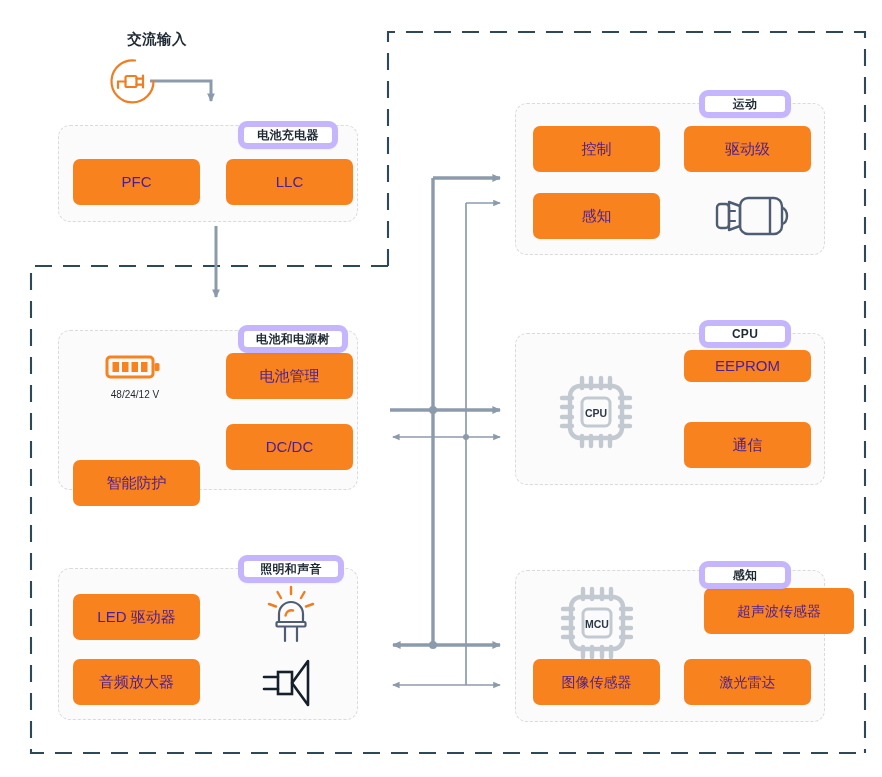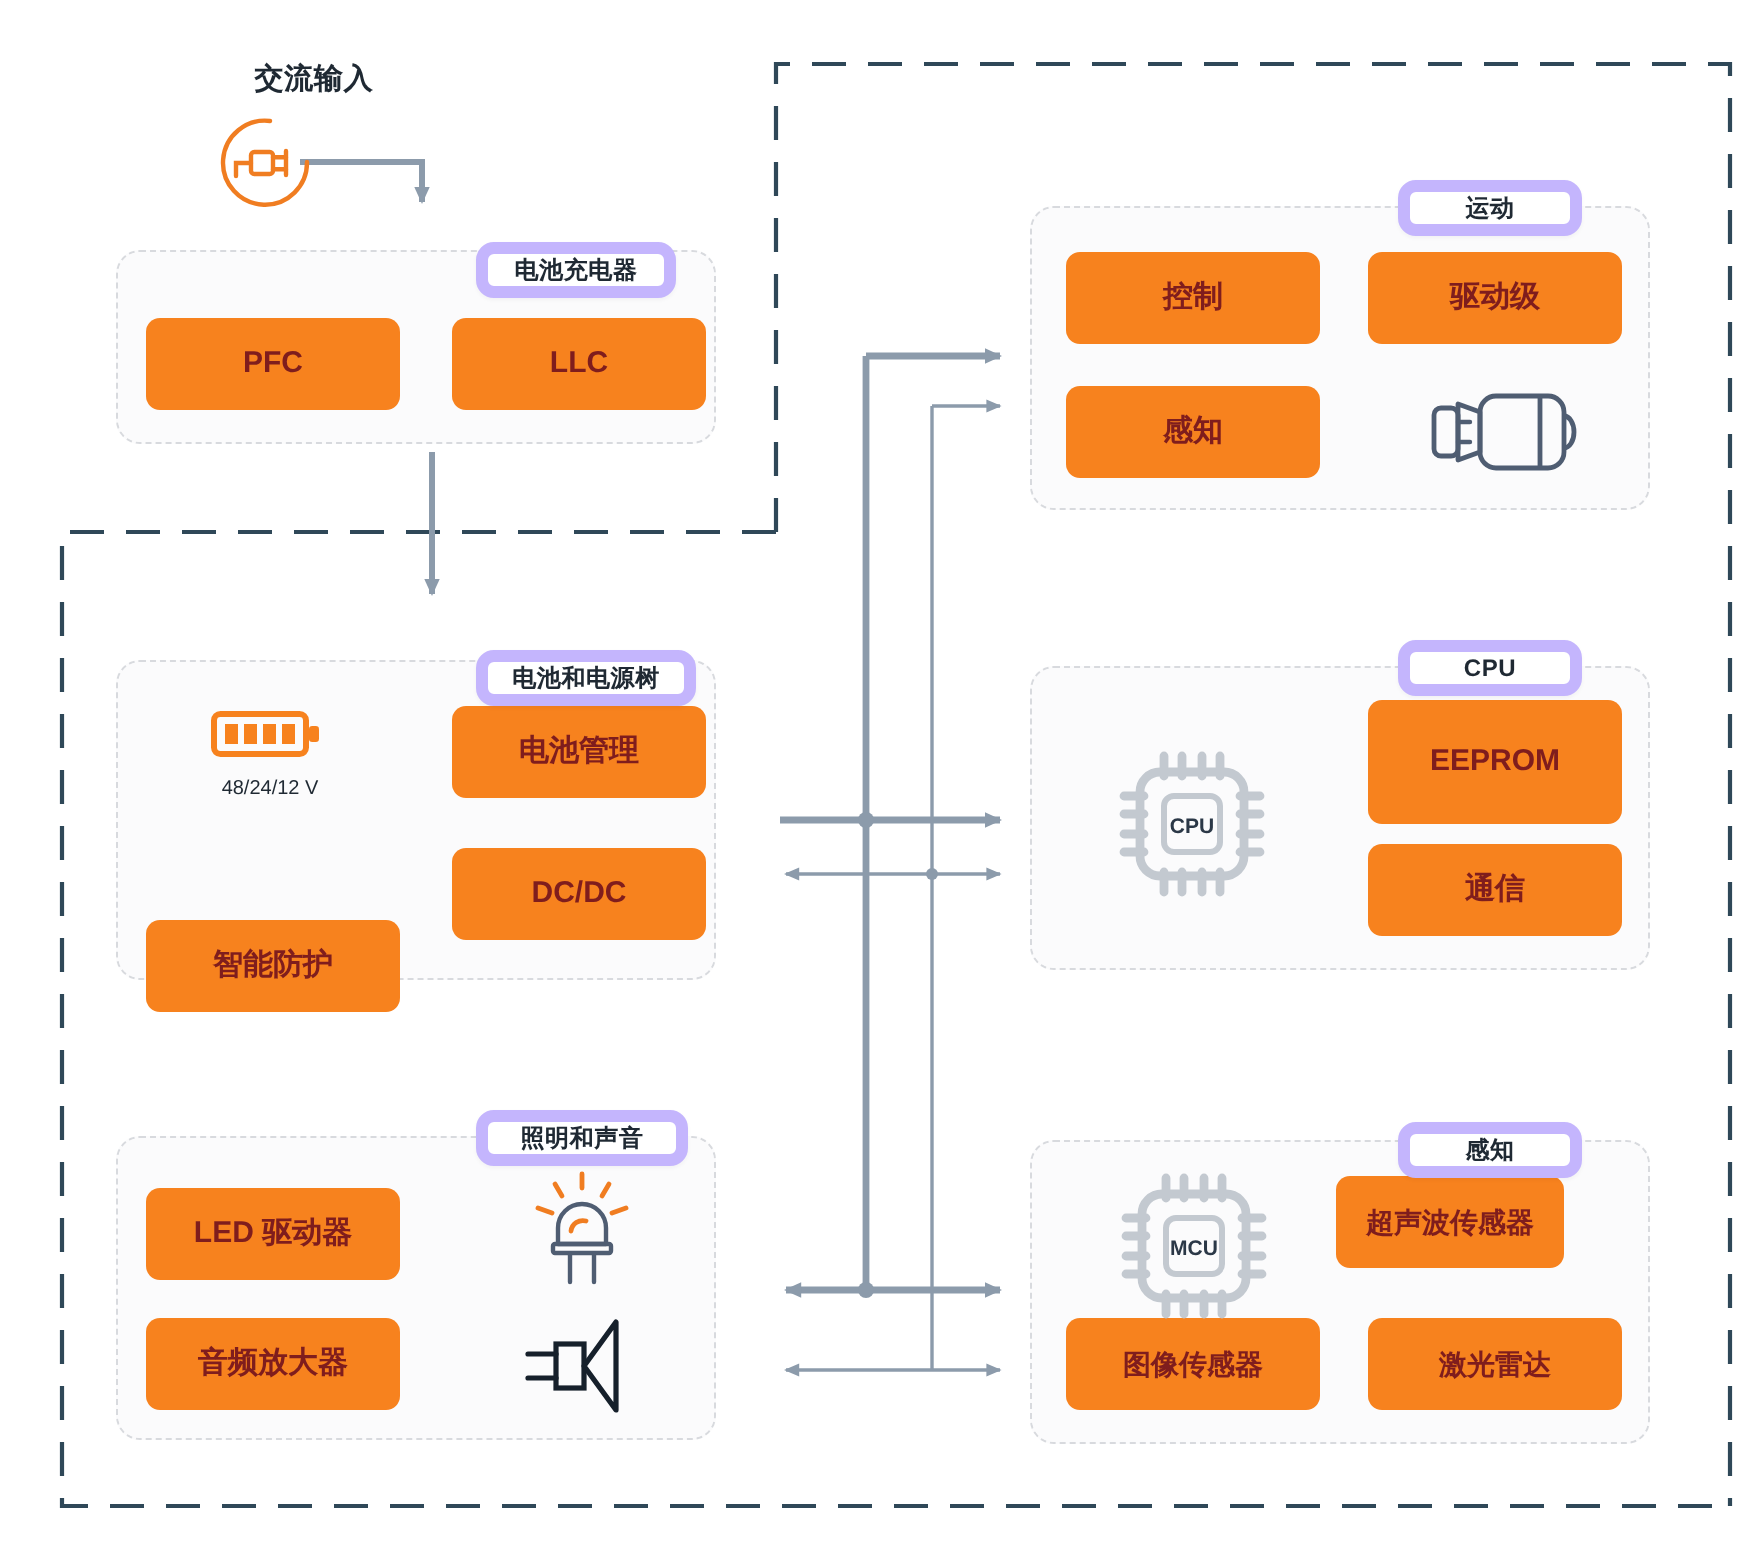--- a/index.html
+++ b/index.html
@@ -52,23 +52,23 @@
     box-shadow: 0 1px 2px rgba(20,30,50,.045);
     z-index: 6;
   }
 
   
   .block {
     position: absolute;
     box-sizing: border-box;
     background: #f7821e;
     border-radius: 7px;
-    color: #7f1d1d;
+    color: #4c1d95;
     font-size: 15px;
-    font-weight: 700;
+    font-weight: 400;
     display: flex;
     align-items: center;
     justify-content: center;
     text-align: center;
     line-height: 1.15;
     z-index: 4;
   }
   .block.small { font-size: 14px; }
 
   
@@ -261,37 +261,37 @@
         <path d="M 27,65 L 27,75 M 36,65 L 36,75 M 46,65 L 46,75 M 55,65 L 55,75"></path>
         <path d="M 7,27 L 17,27 M 7,36 L 17,36 M 7,46 L 17,46 M 7,55 L 17,55"></path>
         <path d="M 65,27 L 75,27 M 65,36 L 75,36 M 65,46 L 75,46 M 65,55 L 75,55"></path>
       </g>
       <rect x="15" y="15" width="52" height="52" rx="10" fill="none" stroke="#c3c9d0" stroke-width="4.4"></rect>
       <rect x="27" y="27" width="28" height="28" rx="5" fill="none" stroke="#c3c9d0" stroke-width="3"></rect>
       <text x="41" y="45.5" text-anchor="middle" font-family="'Liberation Sans', sans-serif" font-size="10.5" font-weight="700" fill="#2b3847">CPU</text>
     </svg>
   </div>
 
-  <div class="block" style="left:684px; top:350px; width:127px; height:62px;">EEPROM</div>
+  <div class="block" style="left:684px; top:350px; width:127px; height:32px;">EEPROM</div>
   <div class="block" style="left:684px; top:422px; width:127px; height:46px;">通信</div>
 
   <div class="group" style="left:515px; top:570px; width:310px; height:152px;"></div>
   <div class="group-label" style="left:699px; top:561px; width:92px;">感知</div>
 
   <div class="icon-box" style="left:556px; top:582px; width:82px; height:82px;">
     <svg width="82" height="82" viewBox="0 0 82 82">
       <g stroke="#c3c9d0" stroke-width="4.4" fill="none" stroke-linecap="round">
         <path d="M 27,7 L 27,17 M 36,7 L 36,17 M 46,7 L 46,17 M 55,7 L 55,17"></path>
         <path d="M 27,65 L 27,75 M 36,65 L 36,75 M 46,65 L 46,75 M 55,65 L 55,75"></path>
         <path d="M 7,27 L 17,27 M 7,36 L 17,36 M 7,46 L 17,46 M 7,55 L 17,55"></path>
         <path d="M 65,27 L 75,27 M 65,36 L 75,36 M 65,46 L 75,46 M 65,55 L 75,55"></path>
       </g>
       <rect x="15" y="15" width="52" height="52" rx="10" fill="none" stroke="#c3c9d0" stroke-width="4.4"></rect>
       <rect x="27" y="27" width="28" height="28" rx="5" fill="none" stroke="#c3c9d0" stroke-width="3"></rect>
       <text x="41" y="45.5" text-anchor="middle" font-family="'Liberation Sans', sans-serif" font-size="10.5" font-weight="700" fill="#2b3847">MCU</text>
     </svg>
   </div>
 
-  <div class="block small" style="left:668px; top:588px; width:114px; height:46px;">超声波传感器</div>
+  <div class="block small" style="left:704px; top:588px; width:150px; height:46px;">超声波传感器</div>
   <div class="block small" style="left:684px; top:659px; width:127px; height:46px;">激光雷达</div>
   <div class="block small" style="left:533px; top:659px; width:127px; height:46px;">图像传感器</div>
 
 </div>
 
 </body></html>

